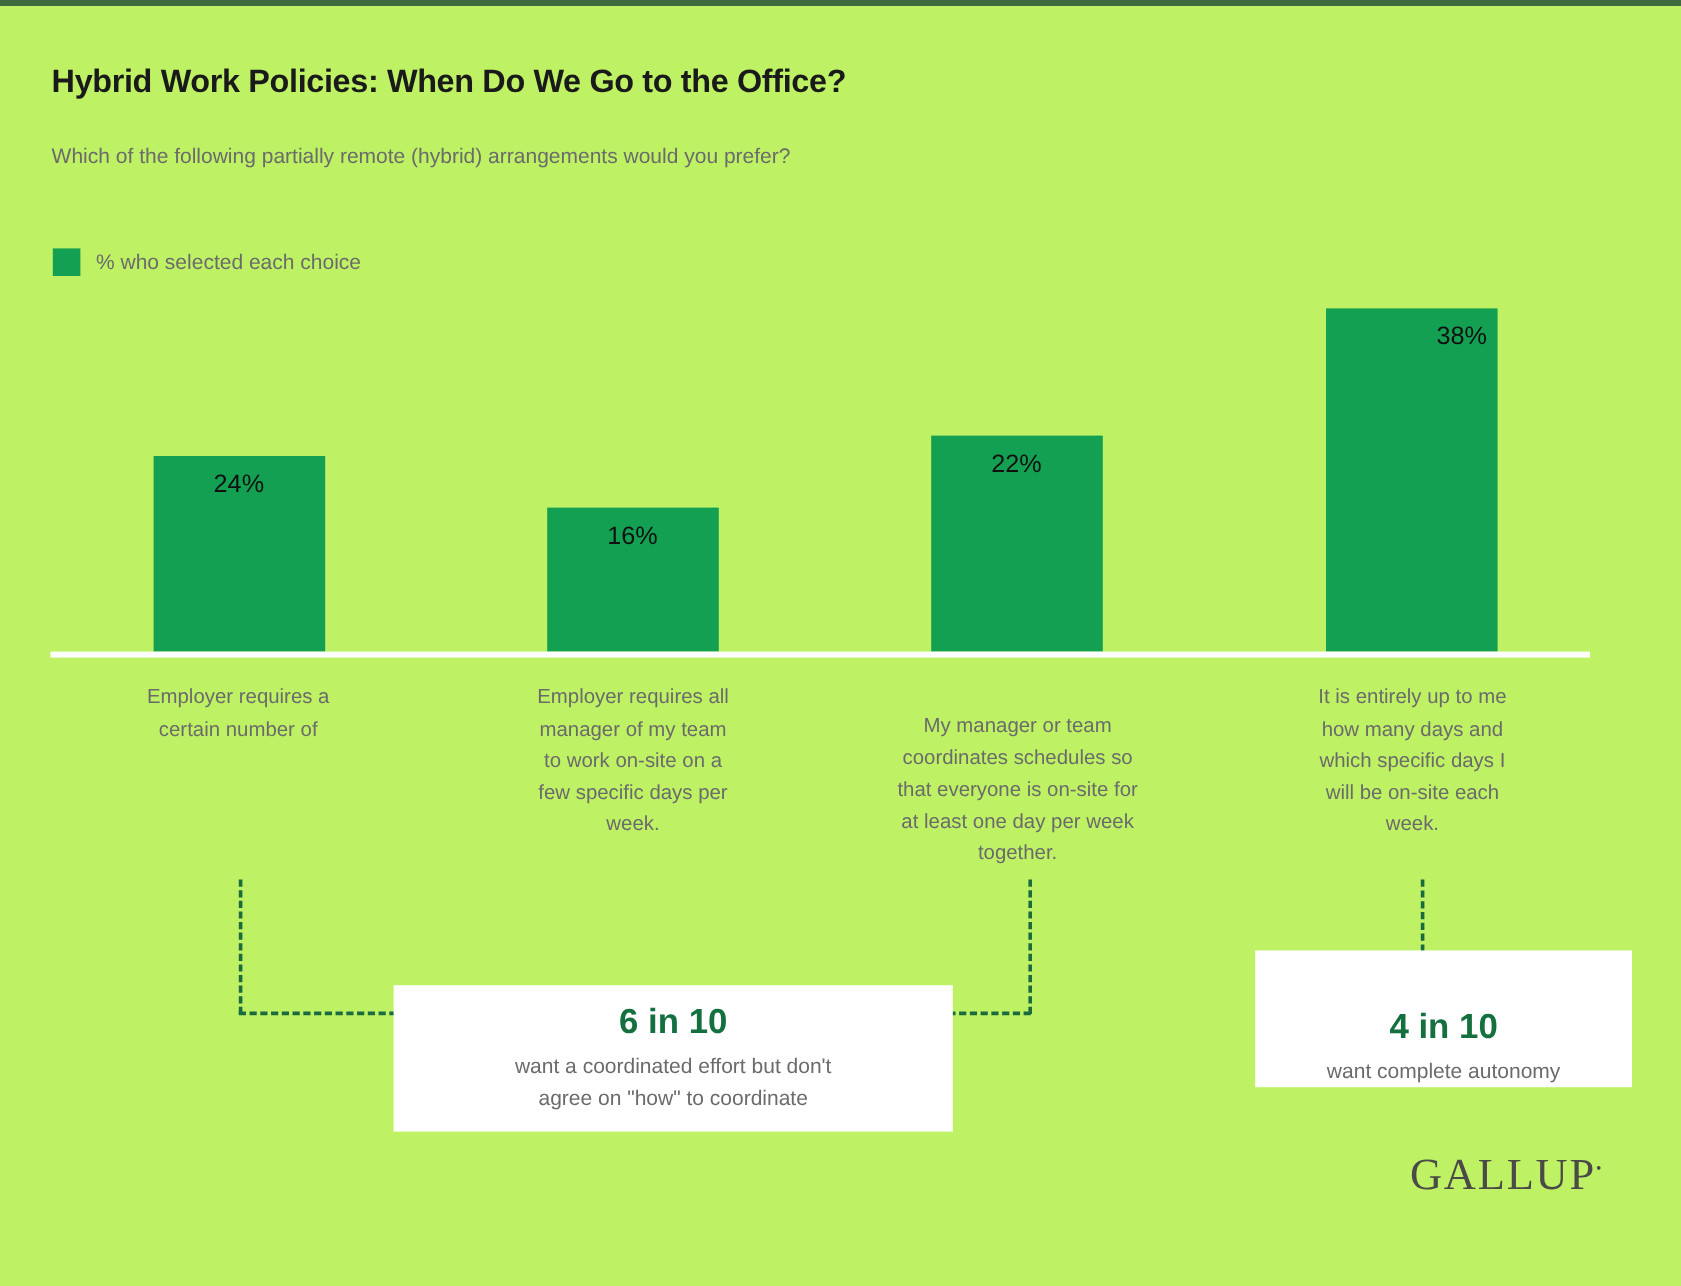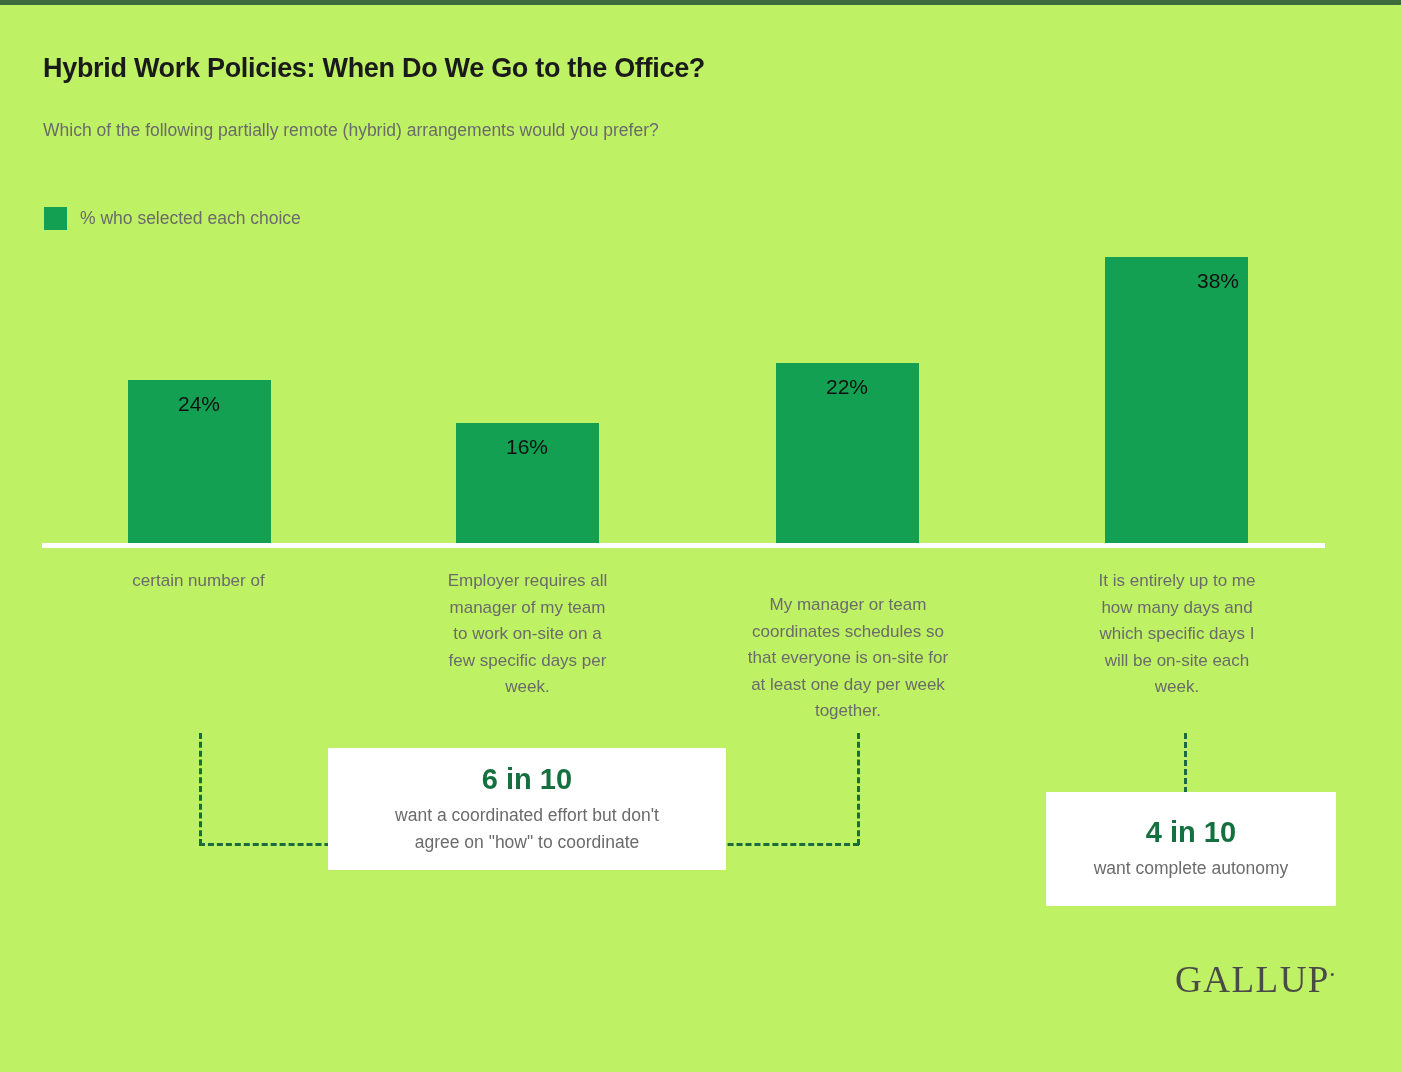--- a/index.html
+++ b/index.html
@@ -190,20 +190,21 @@
       <div class="bar" style="left:776px; width:143px; height:180px; top:363px; bottom:auto;"></div>
       <div class="bar-value" style="left:826px; top:375px;">22%</div>
 
       <div class="bar" style="left:1105px; width:143px; height:286px; top:257px; bottom:auto;"></div>
       <div class="bar-value" style="left:1153px; top:269px;margin-left:44px;">38%</div>
     </div>
 
     <div class="baseline"></div>
 
     <div class="cat-label" style="left:60px; width:277px;">
+      <div>Employer requires a</div>
       <div>certain number of</div>
     </div>
 
     <div class="cat-label" style="left:406px; width:243px;">
       <div>Employer requires all</div>
       <div>manager of my team</div>
       <div>to work on-site on a</div>
       <div>few specific days per</div>
       <div>week.</div>
     </div>
@@ -224,29 +225,29 @@
       <div>week.</div>
     </div>
 
     <div class="dash-v" style="left:199px; top:733px; height:112px;"></div>
     <div class="dash-h" style="left:199px; top:843px; width:660px;"></div>
     <div class="dash-v" style="left:857px; top:733px; height:112px;"></div>
 
     <div class="dash-v" style="left:1184px; top:733px; height:60px;"></div>
   </div>
 
-  <div class="callout" style="left:328px; top:748px; width:398px; height:122px;">
+  <div class="callout" style="left:328px; top:821px; width:466px; height:122px;">
     <div class="callout-head">6 in 10</div>
     <div class="callout-body">
       <div>want a coordinated effort but don't</div>
       <div>agree on "how" to coordinate</div>
     </div>
   </div>
 
-  <div class="callout" style="left:1046px; top:792px; width:290px; height:114px;">
+  <div class="callout" style="left:1046px; top:792px; width:314px; height:114px;justify-content:flex-end;">
     <div class="callout-head">4 in 10</div>
     <div class="callout-body">
       <div>want complete autonomy</div>
     </div>
   </div>
 
   <div class="logo">
     <span>GALLUP</span><sup>•</sup>
   </div>
 

